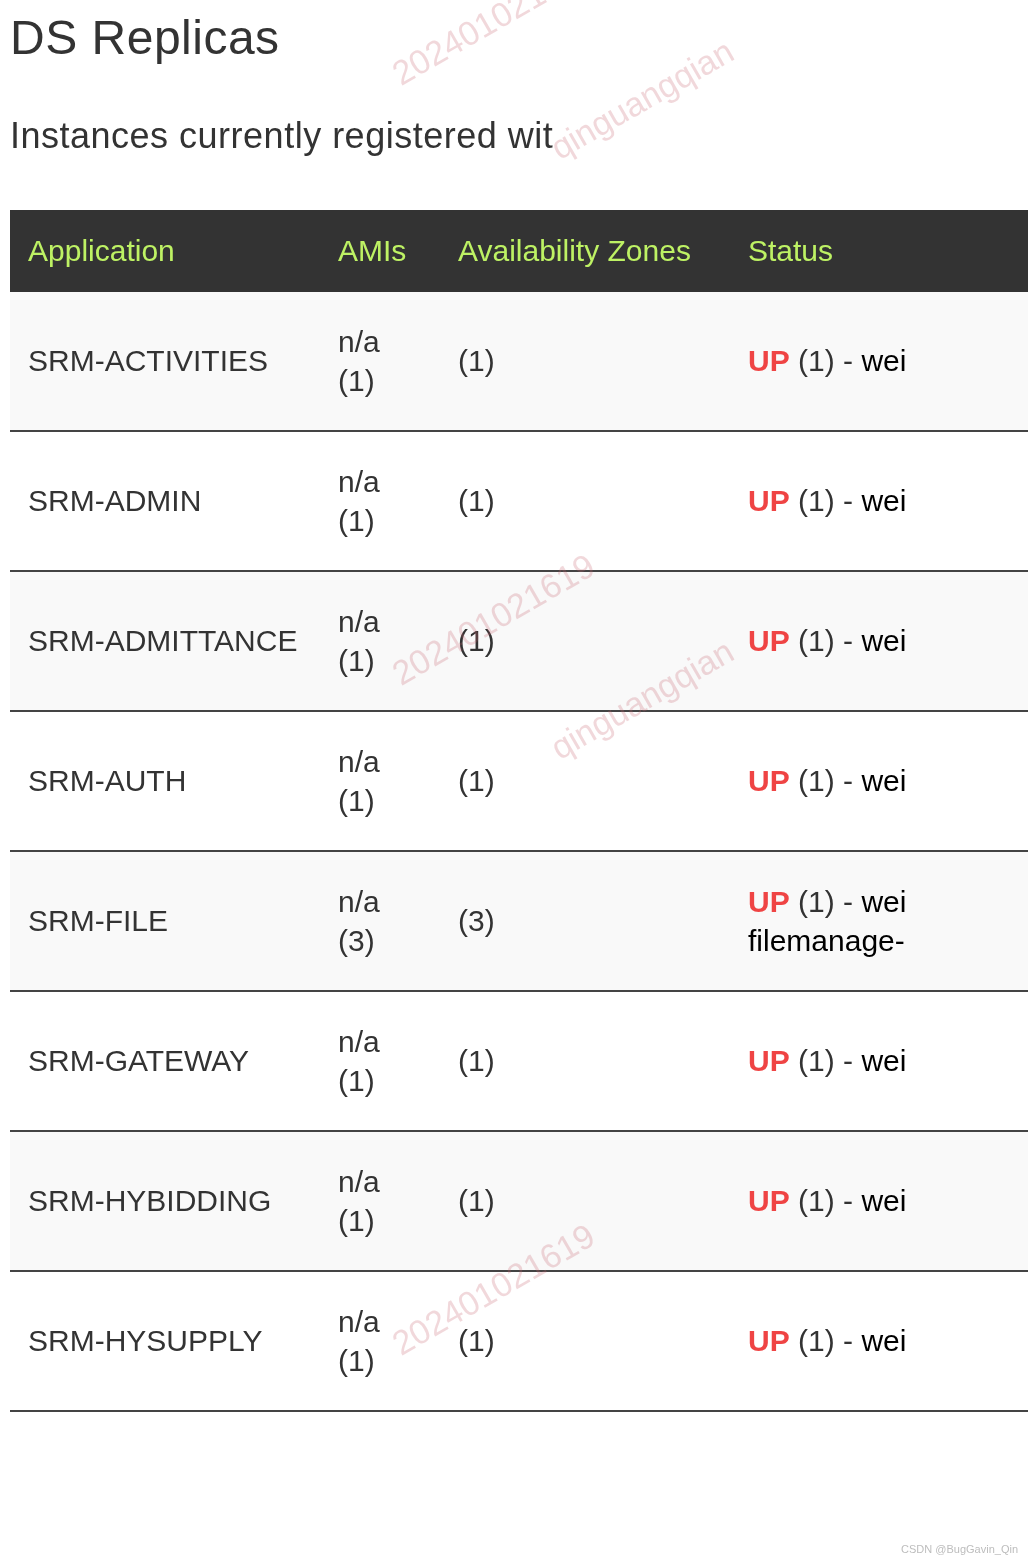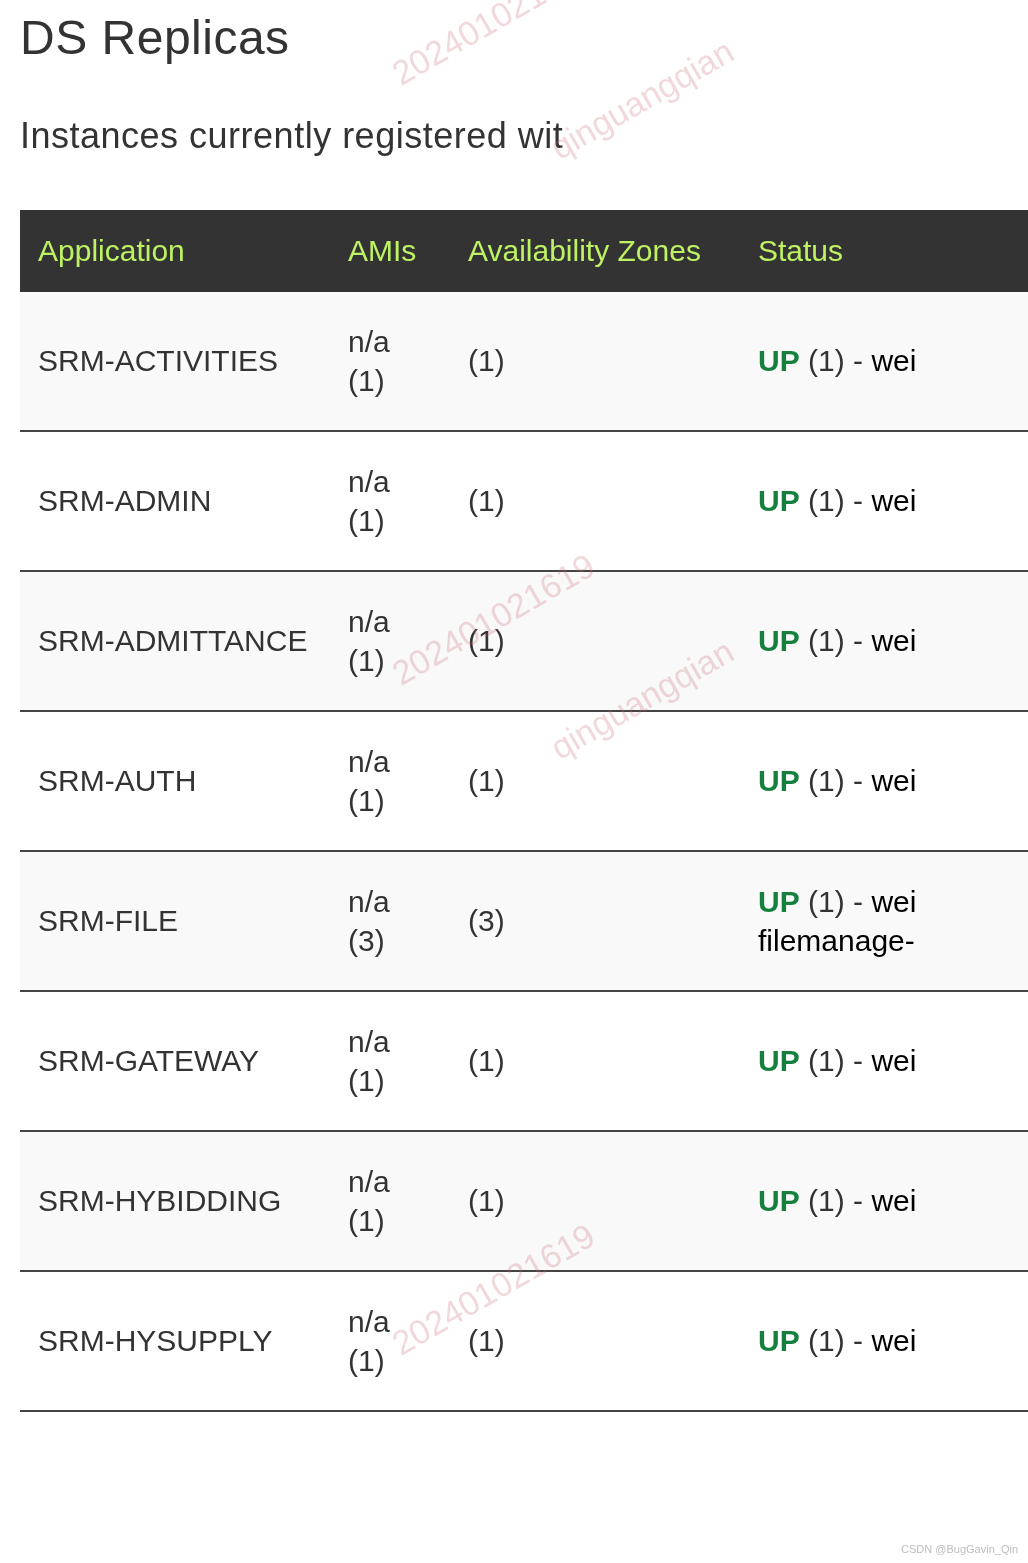--- a/index.html
+++ b/index.html
@@ -4,21 +4,21 @@
 <style>
   * { box-sizing: border-box; margin: 0; padding: 0; }
   body {
     font-family: "Helvetica Neue", Helvetica, Arial, sans-serif;
     width: 1028px;
     background: #ffffff;
     color: #333;
     overflow: hidden;
   }
   .page {
-    padding-left: 20px;
+    padding-left: 10px;
   }
   h1.title {
     font-size: 48px;
     font-weight: 400;
     color: #333;
     margin-top: 10px;
     margin-bottom: 50px;
     letter-spacing: 0.5px;
   }
   h1.subtitle {
@@ -57,21 +57,21 @@
     line-height: 1.3;
   }
   table.instances tbody tr:nth-child(odd) td {
     background: #f9f9f9;
   }
   table.instances tbody tr:nth-child(even) td {
     background: #ffffff;
   }
   .status-up {
     font-weight: 700;
-    color: #15803d;
+    color: #ef4444;
   }
   .status-count {
     color: #333;
   }
   .status-link {
     color: #000000;
     white-space: nowrap;
   }
   .status-sep {
     color: #333;

